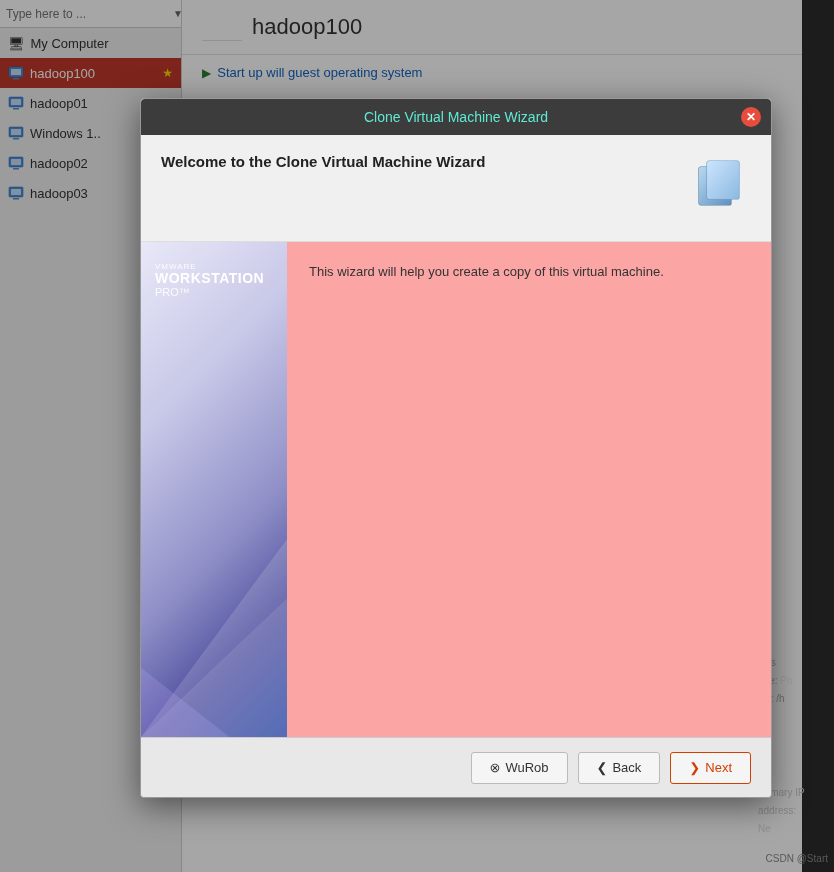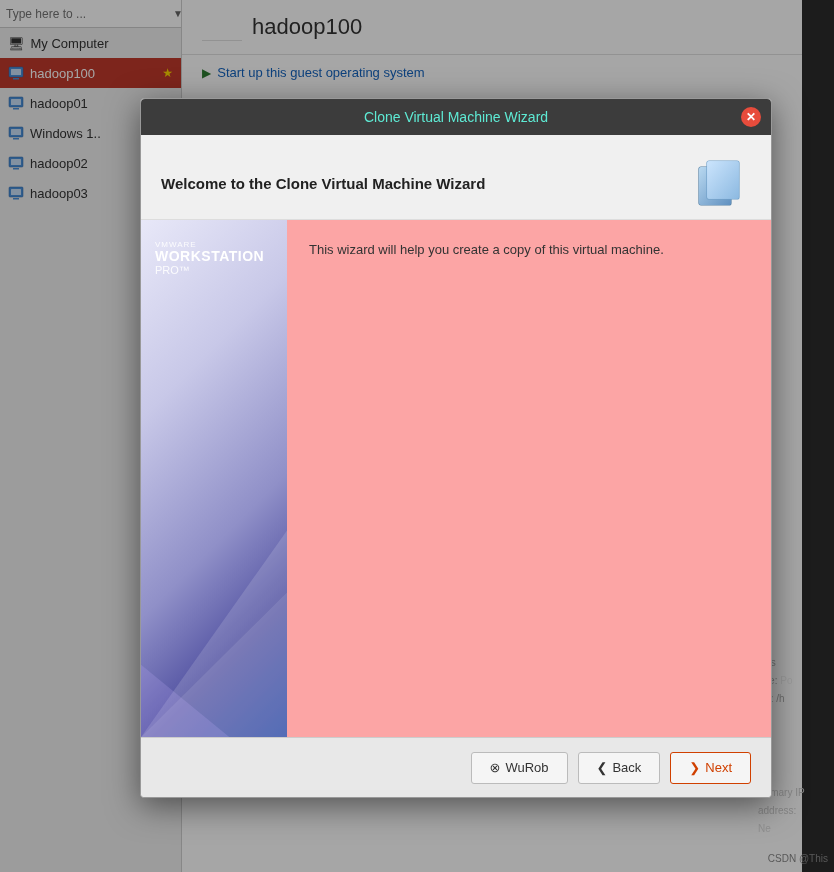--- a/index.html
+++ b/index.html
@@ -194,22 +194,21 @@
 
     .dialog-body {
       flex: 1;
       display: flex;
       flex-direction: column;
       background: #f0f0f0;
     }
 
     .dialog-header-row {
       display: flex;
-      align-items: center;
-      padding: 18px 20px 6px;
+      padding: 18px 20px 28px;
       background: #f0f0f0;
       border-bottom: 1px solid #ddd;
     }
     .dialog-header-text {
       flex: 1;
     }
     .dialog-header-text h2 {
       font-size: 15px;
       font-weight: 600;
       color: #222;
@@ -413,42 +412,42 @@
     <svg class="main-header vm-icon-large" viewBox="0 0 28 28">
       <rect x="1" y="3" width="24" height="17" rx="2" fill="#4a90d9" stroke="#2a60a9" stroke-width="0.8"></rect>
       <rect x="4" y="6" width="18" height="11" rx="1" fill="#c8dff8"></rect>
       <rect x="9" y="21" width="10" height="3" fill="#4a90d9"></rect>
     </svg>
     <h1>hadoop100</h1>
   </div>
   <div class="main-body">
     <div class="action-item">
       <span class="action-arrow">▶</span>
-      <span>Start up this guest operating system</span>
+      <span>Start up will guest operating system</span>
     </div>
   </div>
 </div>
 
 <div class="right-panel"></div>
 
 <div class="overlay"></div>
 
 <div class="side-details">
   <div><span class="detail-label">tails</span></div>
   <div><span class="detail-label">tate:</span> <span class="detail-value">Po</span></div>
   <div><span class="detail-label">file: /h</span></div>
   <div><span class="detail-value">vn</span></div>
   <div><span class="detail-value">ha</span></div>
   <div><span class="detail-value">W</span></div>
   <div><span class="detail-value">vir</span></div>
   <div style="color:#ccc;margin-top:4px;">Primary IP address:</div>
   <div>Ne</div>
 </div>
 
-<div class="watermark">CSDN @This</div>
+<div class="watermark">CSDN @Start</div>
 
 <div class="dialog">
 
   <div class="dialog-titlebar">
     <span class="dialog-title">Clone Virtual Machine Wizard</span>
     <div class="dialog-close">✕</div>
   </div>
 
   <div class="dialog-body">
 

